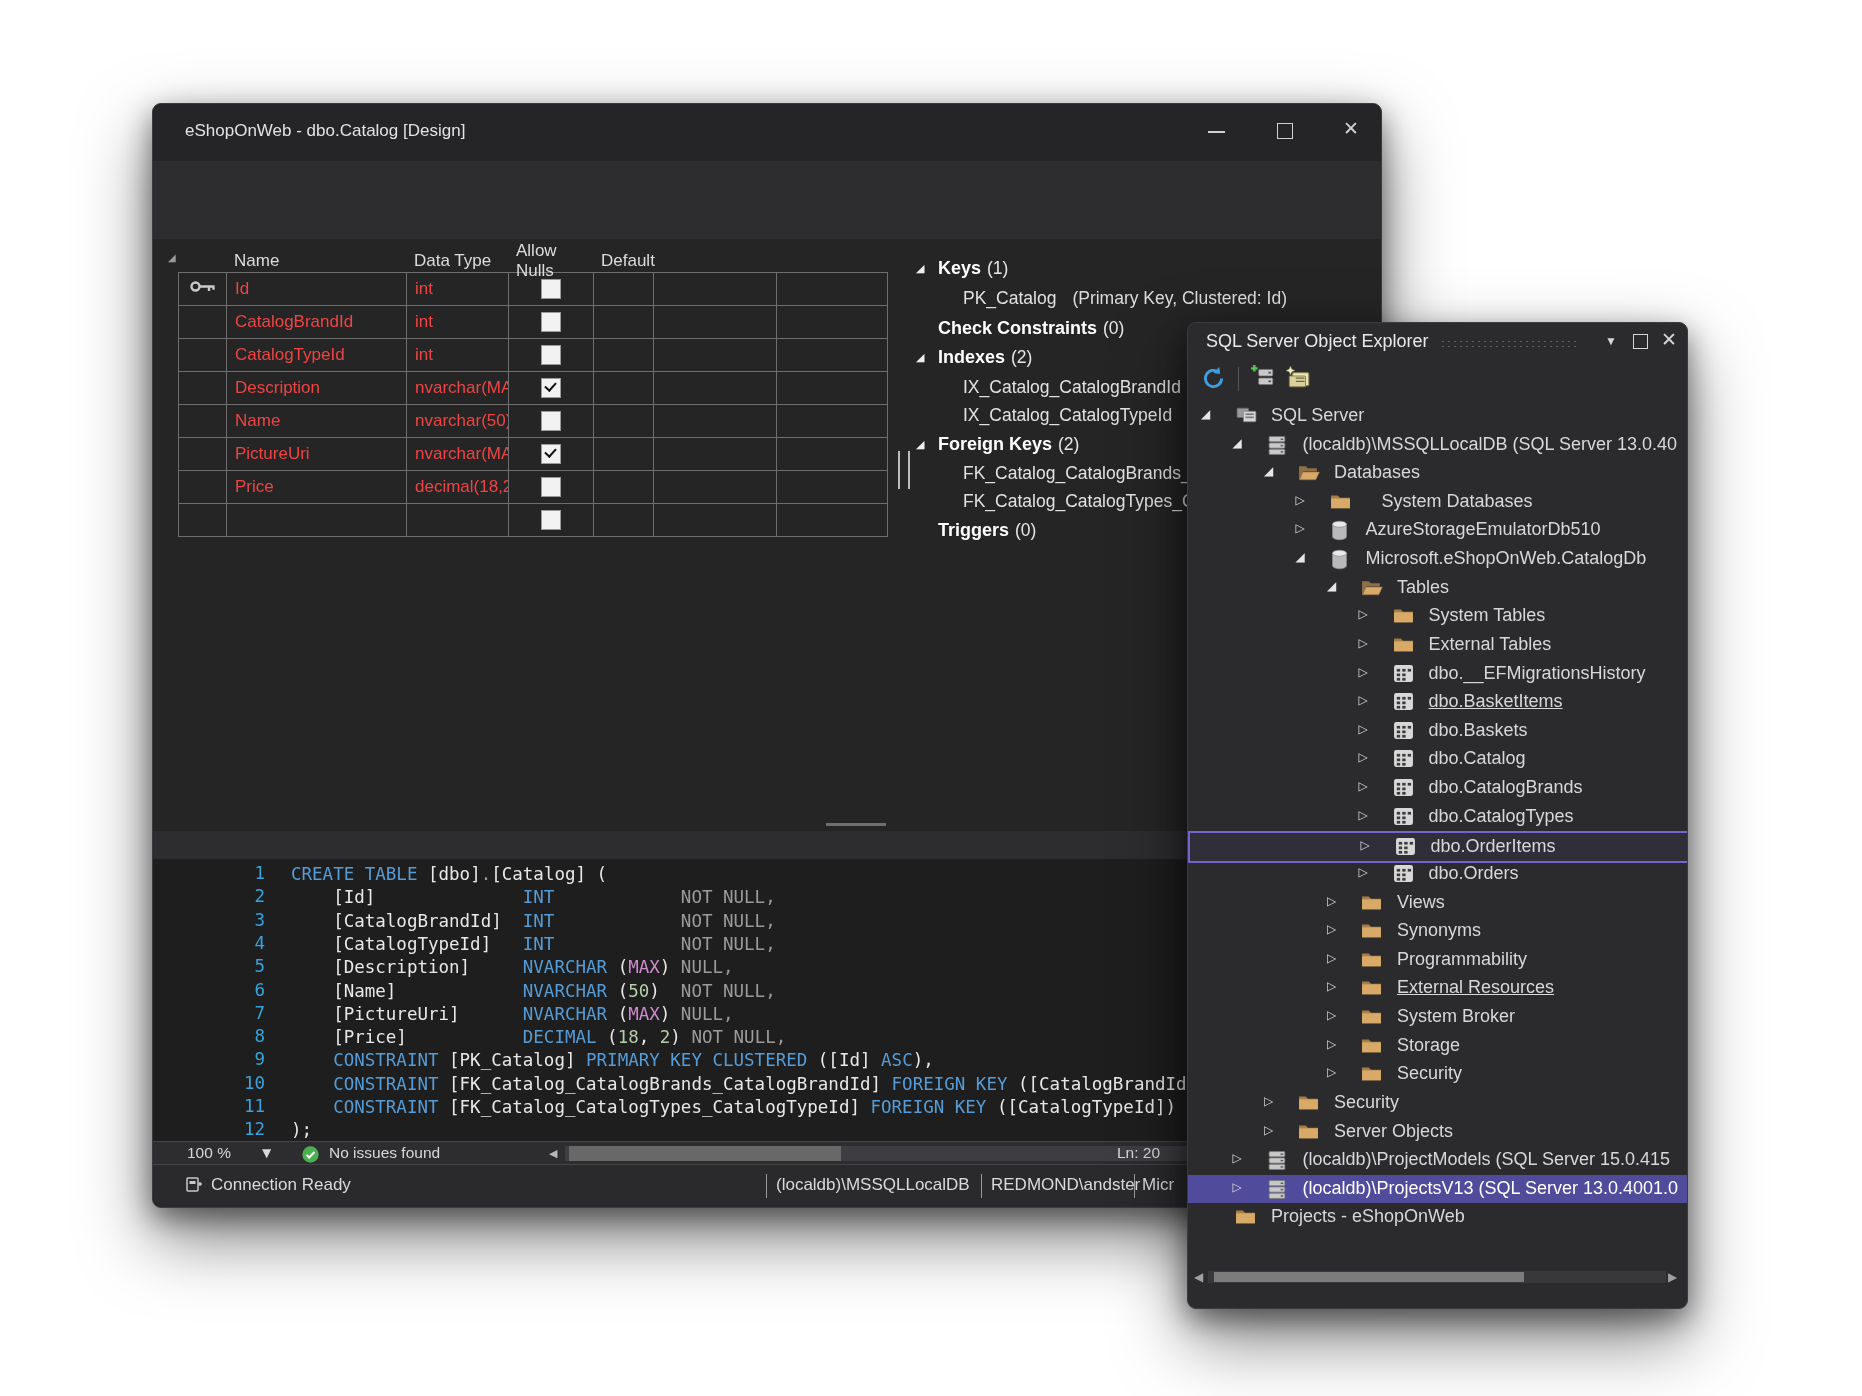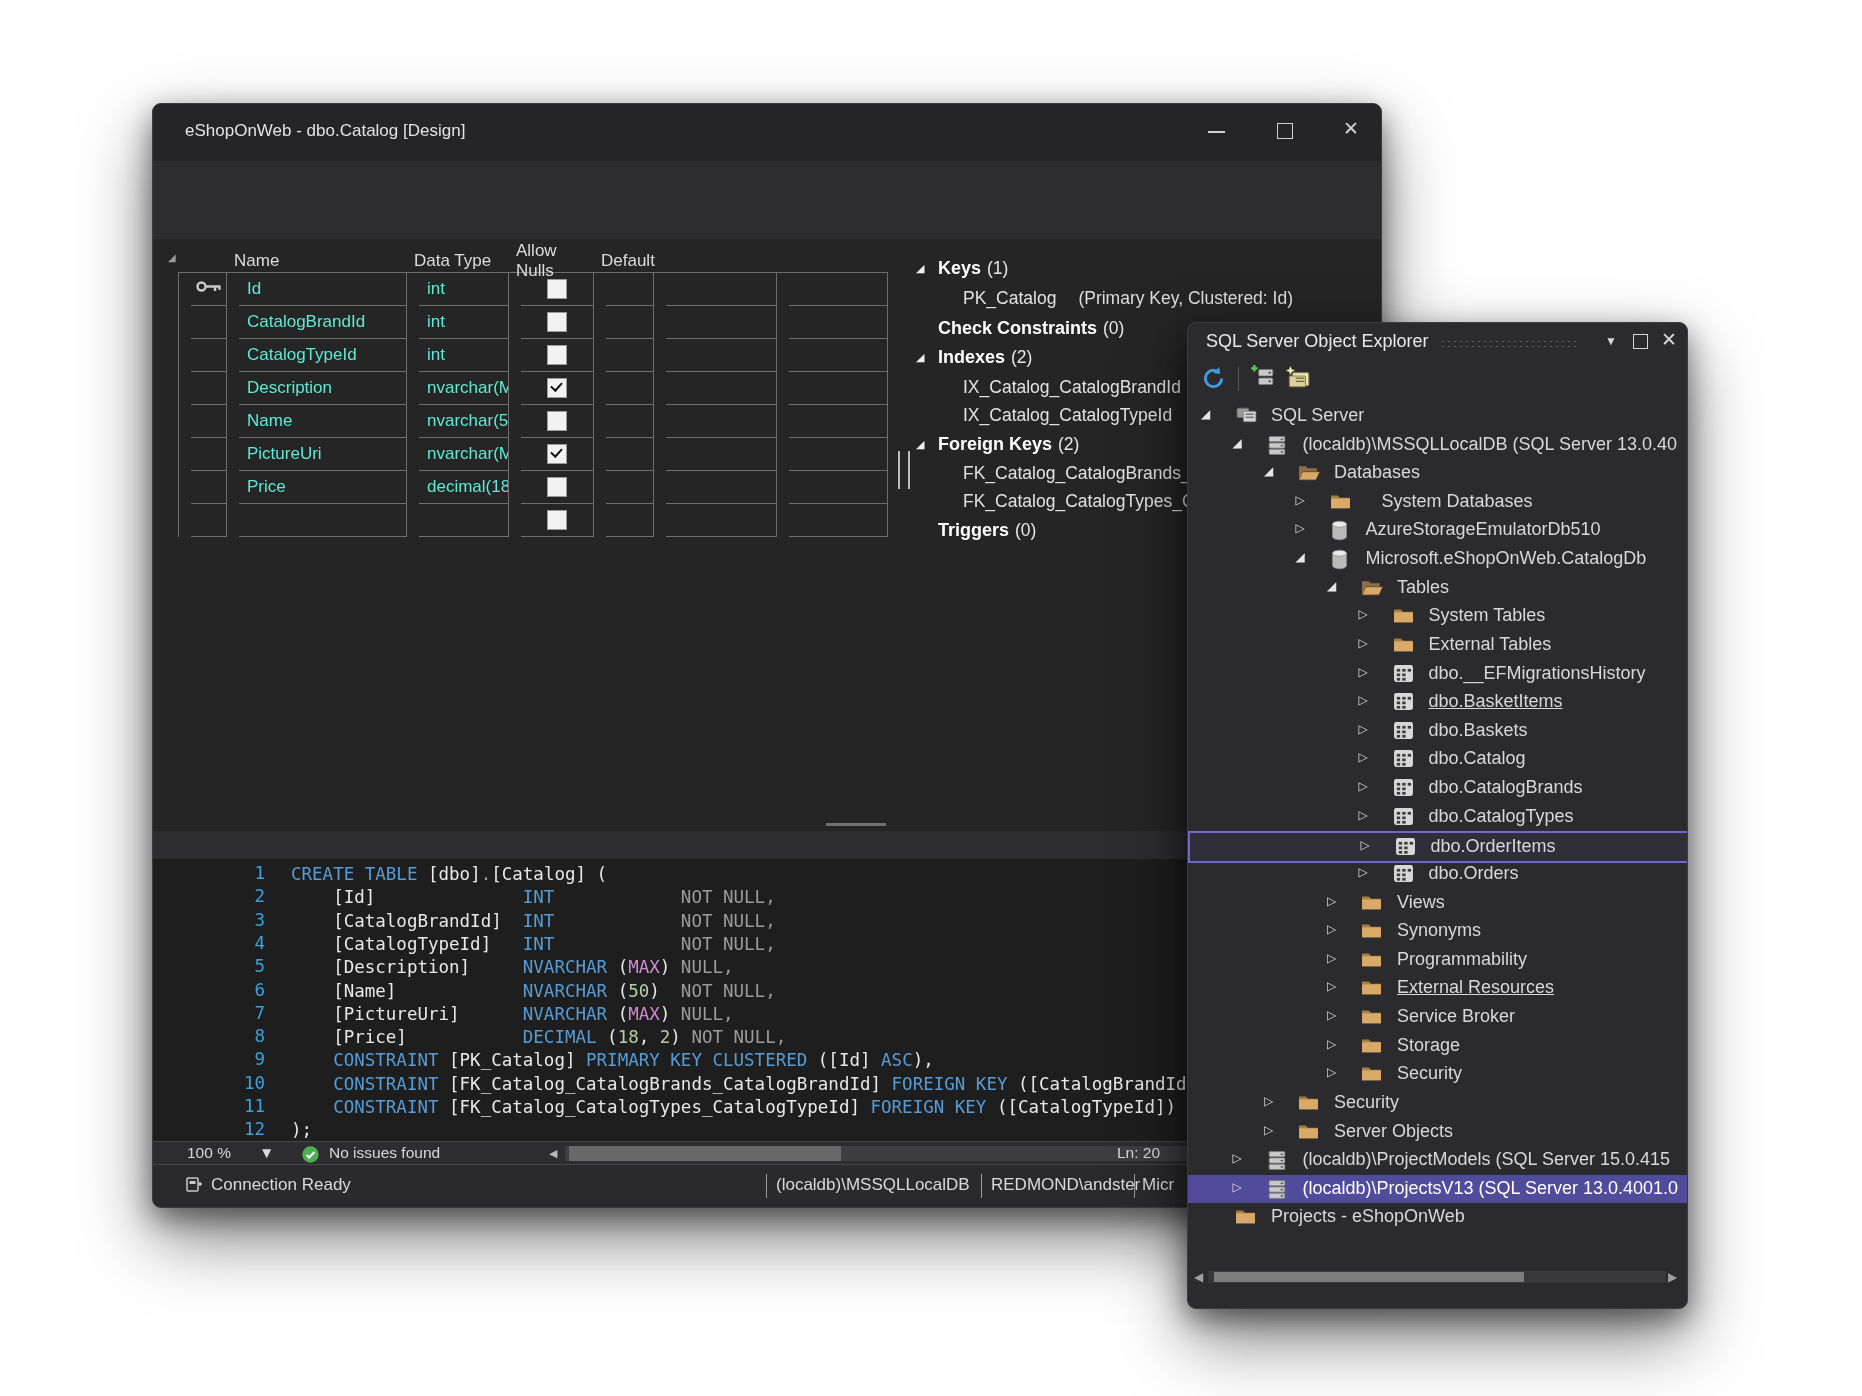--- a/index.html
+++ b/index.html
@@ -40,32 +40,32 @@
   
   .designer{left:0;top:135px;width:100%;height:592px;background:#252526;}
   .corner-tri{left:15px;top:148px;font-size:10px;color:#9a9a9a;}
   .grid{left:25px;top:137px;}
   .grid-hdr,.grid-row{display:grid;grid-template-columns:48px 180px 102px 85px 60px 123px 111px;}
   .grid-hdr{height:31px;}
   .grid-hdr .hcell{font-size:17px;color:#dcdcdc;display:flex;align-items:center;padding-left:8px;}
   .grid-body{border:1px solid #6e6e6e;border-right:none;border-bottom:none;}
   .grid-row{height:33px;}
   .gcell{border-right:1px solid #6e6e6e;border-bottom:1px solid #6e6e6e;display:flex;align-items:center;
-          padding-left:8px;font-size:17px;color:#5eead4;overflow:hidden;white-space:nowrap;margin-left:12px;}
+          padding-left:8px;font-size:17px;color:#ef4444;overflow:hidden;white-space:nowrap;}
   .gcell.center{justify-content:center;padding-left:0;}
   .cb{position:relative;width:18px;height:18px;background:#f2f2f2;border:1px solid #9a9a9a;}
   .cb.checked::after{content:"";position:absolute;left:3px;top:3px;width:9px;height:5px;
        border-left:2.6px solid #111;border-bottom:2.6px solid #111;transform:rotate(-48deg);}
 
   .krow{position:absolute;white-space:nowrap;font-size:17.5px;}
   .krow .tri{display:inline-block;width:22px;font-size:11px;color:#efefef;vertical-align:2px;}
   .krow .klabel{font-weight:bold;color:#fff;font-size:18px;}
   .krow .kcount{color:#e6e6e6;margin-left:6px;font-size:17.5px;}
   .krow.item{color:#e2e2e2;}
-  .krow.item .hint{margin-left:22px;color:#dddddd;}
+  .krow.item .hint{margin-left:16px;color:#dddddd;}
   .vgrip{left:745px;top:347px;width:8px;height:38px;
          border-left:2px solid #bdbdbd;border-right:2px solid #bdbdbd;}
   .hgrip{left:673px;top:719px;width:60px;height:3px;background:#6f6f72;}
 
   
   .btabs{left:0;top:727px;width:100%;height:28px;background:#2d2d30;}
 
   
   .editor{left:0;top:755px;width:100%;height:282px;background:#1e1e1e;overflow:hidden;}
   .code-line{position:absolute;white-space:pre;font-family:"DejaVu Sans Mono",monospace;
@@ -642,21 +642,21 @@
             </svg></span>
           <span class="tlabel" style="left: 209px; text-decoration: underline;">External Resources</span>
         </div>
         <div class="trow" style="top: 602px;">
           <span class="exp hollow" style="left: 139px;">▷</span>
           <span class="ticon" style="left: 173px;"><svg width="21" height="18" viewBox="0 0 20 17">
               <path d="M1 3.5h6.5l1.8 2H19v10H1z" fill="#a87f48"></path>
               <path d="M1 6h18v9.5H1z" fill="#D9A968"></path>
               <path d="M1 3.5h6.5l1.8 2" fill="none" stroke="#8a6a3f" stroke-width=".6"></path>
             </svg></span>
-          <span class="tlabel" style="left: 209px;">Service Broker</span>
+          <span class="tlabel" style="left: 209px;">System Broker</span>
         </div>
         <div class="trow" style="top: 631px;">
           <span class="exp hollow" style="left: 139px;">▷</span>
           <span class="ticon" style="left: 173px;"><svg width="21" height="18" viewBox="0 0 20 17">
               <path d="M1 3.5h6.5l1.8 2H19v10H1z" fill="#a87f48"></path>
               <path d="M1 6h18v9.5H1z" fill="#D9A968"></path>
               <path d="M1 3.5h6.5l1.8 2" fill="none" stroke="#8a6a3f" stroke-width=".6"></path>
             </svg></span>
           <span class="tlabel" style="left: 209px;">Storage</span>
         </div>

